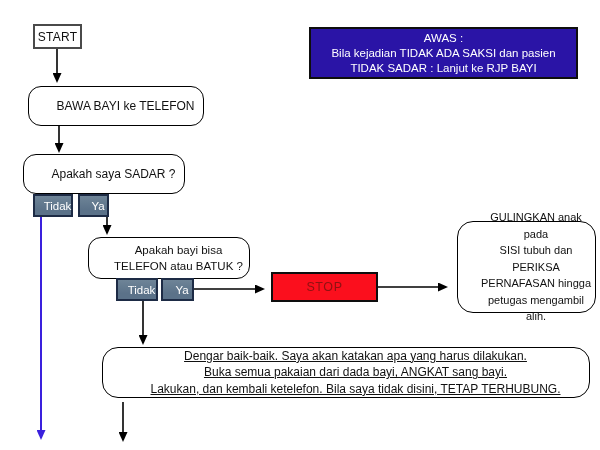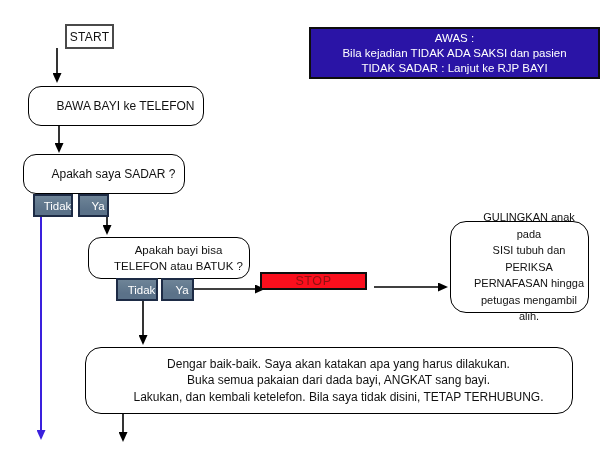--- a/index.html
+++ b/index.html
@@ -6,23 +6,23 @@
   body{font-family:"Liberation Sans",sans-serif;color:#111;}
   .stage{position:relative;width:600px;height:450px;background:#ffffff;overflow:hidden;}
   svg.connectors{position:absolute;left:0;top:0;z-index:0;}
   .conn{stroke:var(--black-arrow);stroke-width:1.6;}
   .connBlue{stroke:var(--blue-arrow);stroke-width:2;}
   .blueFill{fill:var(--blue-arrow);}
   .blackFill{fill:var(--black-arrow);}
   .node{position:absolute;box-sizing:border-box;display:flex;align-items:center;justify-content:center;
         text-align:center;z-index:1;background:#fff;}
   .multiline{white-space:pre-line;}
-  .startbox{border:2px solid #4a4a4a;font-size:12px;letter-spacing:.3px;margin-left:32px;}
+  .startbox{border:2px solid #4a4a4a;font-size:12px;letter-spacing:.3px;}
   .rbox{border:1.5px solid #000;border-radius:13px;font-size:12px;padding-left:19px;}
-  .bigr{border-radius:16px;}
+  .bigr{border-radius:16px;margin-left:7px;}
   .warn{background:var(--warning-bg);color:var(--warning-text);border:2px solid #0e0e0e;
         font-size:11.5px;line-height:15px;}
   .tag{background:linear-gradient(180deg,var(--decision-bg-light) 0%,var(--decision-bg) 70%);
        border:2px solid var(--decision-border);color:var(--decision-text);
        font-size:11.5px;z-index:2;padding-left:9px;}
   .stop{background:var(--stop-bg);border:2px solid #0e0e0e;color:var(--stop-text);
         font-size:12.5px;letter-spacing:.6px;}
   .cry{font-size:11.5px;line-height:16px;}
   .roll{font-size:11px;line-height:16.5px;}
   .listen{font-size:12px;line-height:16.5px;}
@@ -46,41 +46,41 @@
     <line class="connBlue" x1="41" y1="216" x2="41" y2="438" marker-end="url(#ah-blue)"></line>
     <line class="conn" x1="107" y1="216" x2="107" y2="233" marker-end="url(#ah-black)"></line>
     <line class="conn" x1="193" y1="289" x2="263" y2="289" marker-end="url(#ah-black)"></line>
     <line class="conn" x1="374" y1="287" x2="446" y2="287" marker-end="url(#ah-black)"></line>
     <line class="conn" x1="143" y1="300" x2="143" y2="343" marker-end="url(#ah-black)"></line>
     <line class="conn" x1="123" y1="402" x2="123" y2="440" marker-end="url(#ah-black)"></line>
   </svg>
 
   <div class="node startbox" style="left:33px;top:24px;width:49px;height:25px;">START</div>
 
-  <div class="node warn multiline" style="left:309px;top:27px;width:291px;height:52px;">AWAS :
+  <div class="node warn multiline" style="left:309px;top:27px;width:269px;height:52px;">AWAS :
 Bila kejadian TIDAK ADA SAKSI dan pasien
 TIDAK SADAR : Lanjut ke RJP BAYI</div>
 
   <div class="node rbox" style="left:28px;top:86px;width:176px;height:40px;">BAWA BAYI ke TELEFON</div>
 
   <div class="node rbox" style="left:23px;top:154px;width:162px;height:40px;">Apakah saya SADAR ?</div>
 
   <div class="node tag" style="left:33px;top:194px;width:40px;height:23px;">Tidak</div>
   <div class="node tag" style="left:78px;top:194px;width:31px;height:23px;">Ya</div>
 
   <div class="node rbox cry multiline" style="left:88px;top:237px;width:162px;height:42px;">Apakah bayi bisa
 TELEFON atau BATUK ?</div>
 
   <div class="node tag" style="left:116px;top:278px;width:42px;height:23px;">Tidak</div>
   <div class="node tag" style="left:161px;top:278px;width:33px;height:23px;">Ya</div>
 
-  <div class="node stop" style="left:260px;top:272px;width:107px;height:18px;">STOP</div>
+  <div class="node stop" style="left:271px;top:272px;width:107px;height:30px;">STOP</div>
 
   <div class="node rbox bigr roll multiline" style="left:450px;top:221px;width:139px;height:92px;">GULINGKAN anak pada
 SISI tubuh dan PERIKSA
 PERNAFASAN hingga
 petugas mengambil alih.</div>
 
-  <div class="node rbox bigr listen multiline" style="left:85px;top:347px;width:488px;height:67px;">Dengar baik-baik. Saya akan katakan apa yang harus dilakukan.
+  <div class="node rbox bigr listen multiline" style="left:95px;top:347px;width:488px;height:51px;text-decoration:underline;">Dengar baik-baik. Saya akan katakan apa yang harus dilakukan.
 Buka semua pakaian dari dada bayi, ANGKAT sang bayi.
 Lakukan, dan kembali ketelefon. Bila saya tidak disini, TETAP TERHUBUNG.</div>
 
 </div>
 
 </body></html>

